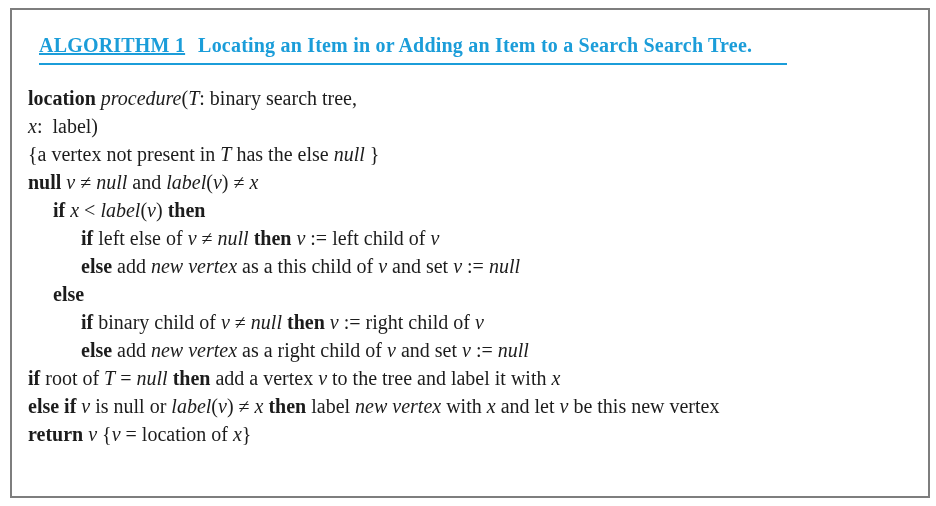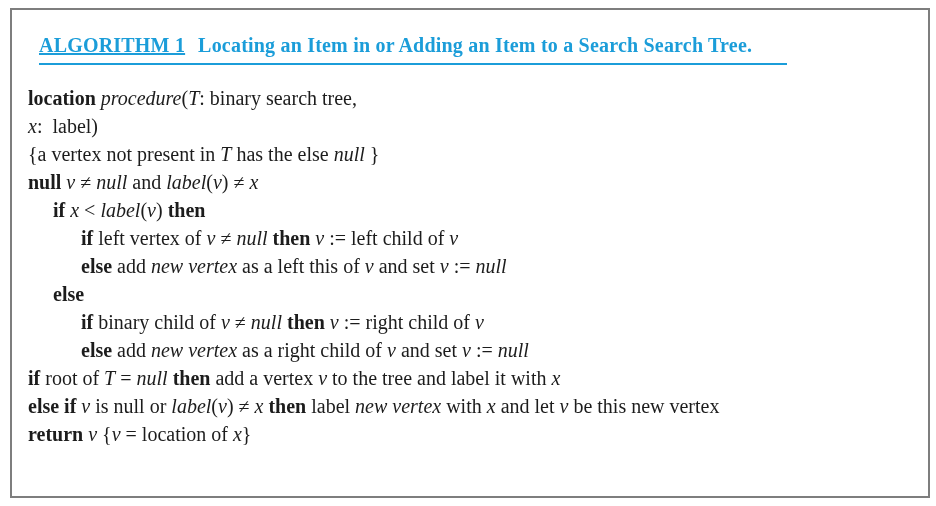--- a/index.html
+++ b/index.html
@@ -52,22 +52,22 @@
   <div class="title-row">
     <span class="algo-label">ALGORITHM 1</span><span class="algo-title">Locating an Item in or Adding an Item to a Search Search Tree.</span>
   </div>
   <div class="title-rule"></div>
   <div class="code">
       <div class="line indent-0"><span class="bold">location </span><span class="italic">procedure</span><span class="normal">(</span><span class="italic">T</span><span class="normal">: binary search tree,</span></div>
       <div class="line indent-0"><span class="italic">x</span><span class="normal">:  label)</span></div>
       <div class="line indent-0"><span class="normal">{a vertex not present in </span><span class="italic">T</span><span class="normal"> has the else </span><span class="italic">null</span><span class="normal"> }</span></div>
       <div class="line indent-0"><span class="bold">null </span><span class="italic">v</span><span class="normal"> ≠ </span><span class="italic">null</span><span class="normal"> and </span><span class="italic">label</span><span class="normal">(</span><span class="italic">v</span><span class="normal">) ≠ </span><span class="italic">x</span></div>
       <div class="line indent-1"><span class="bold">if </span><span class="italic">x</span><span class="normal"> &lt; </span><span class="italic">label</span><span class="normal">(</span><span class="italic">v</span><span class="normal">) </span><span class="bold">then</span></div>
-      <div class="line indent-2"><span class="bold">if </span><span class="normal">left vertex of </span><span class="italic">v</span><span class="normal"> ≠ </span><span class="italic">null</span><span class="normal"> </span><span class="bold">then</span><span class="normal"> </span><span class="italic">v</span><span class="normal"> := left child of </span><span class="italic">v</span></div>
-      <div class="line indent-2"><span class="bold">else </span><span class="normal">add </span><span class="italic">new vertex</span><span class="normal"> as a left this of </span><span class="italic">v</span><span class="normal"> and set </span><span class="italic">v</span><span class="normal"> := </span><span class="italic">null</span></div>
+      <div class="line indent-2"><span class="bold">if </span><span class="normal">left else of </span><span class="italic">v</span><span class="normal"> ≠ </span><span class="italic">null</span><span class="normal"> </span><span class="bold">then</span><span class="normal"> </span><span class="italic">v</span><span class="normal"> := left child of </span><span class="italic">v</span></div>
+      <div class="line indent-2"><span class="bold">else </span><span class="normal">add </span><span class="italic">new vertex</span><span class="normal"> as a this child of </span><span class="italic">v</span><span class="normal"> and set </span><span class="italic">v</span><span class="normal"> := </span><span class="italic">null</span></div>
       <div class="line indent-1"><span class="bold">else</span></div>
       <div class="line indent-2"><span class="bold">if </span><span class="normal">binary child of </span><span class="italic">v</span><span class="normal"> ≠ </span><span class="italic">null</span><span class="normal"> </span><span class="bold">then</span><span class="normal"> </span><span class="italic">v</span><span class="normal"> := right child of </span><span class="italic">v</span></div>
       <div class="line indent-2"><span class="bold">else </span><span class="normal">add </span><span class="italic">new vertex</span><span class="normal"> as a right child of </span><span class="italic">v</span><span class="normal"> and set </span><span class="italic">v</span><span class="normal"> := </span><span class="italic">null</span></div>
       <div class="line indent-0"><span class="bold">if </span><span class="normal">root of </span><span class="italic">T</span><span class="normal"> = </span><span class="italic">null</span><span class="normal"> </span><span class="bold">then</span><span class="normal"> add a vertex </span><span class="italic">v</span><span class="normal"> to the tree and label it with </span><span class="italic">x</span></div>
       <div class="line indent-0"><span class="bold">else if </span><span class="italic">v</span><span class="normal"> is null or </span><span class="italic">label</span><span class="normal">(</span><span class="italic">v</span><span class="normal">) ≠ </span><span class="italic">x</span><span class="normal"> </span><span class="bold">then</span><span class="normal"> label </span><span class="italic">new vertex</span><span class="normal"> with </span><span class="italic">x</span><span class="normal"> and let </span><span class="italic">v</span><span class="normal"> be this new vertex</span></div>
       <div class="line indent-0"><span class="bold">return </span><span class="italic">v</span><span class="normal"> {</span><span class="italic">v</span><span class="normal"> = location of </span><span class="italic">x</span><span class="normal">}</span></div>
     </div>
 </div>
 
 </body></html>

